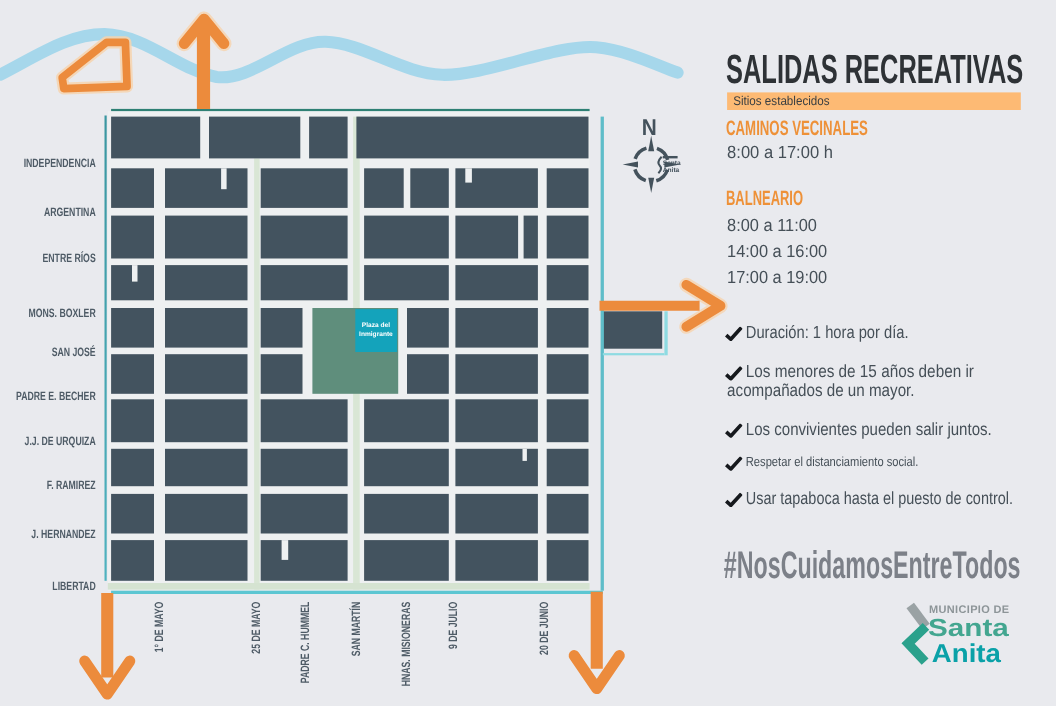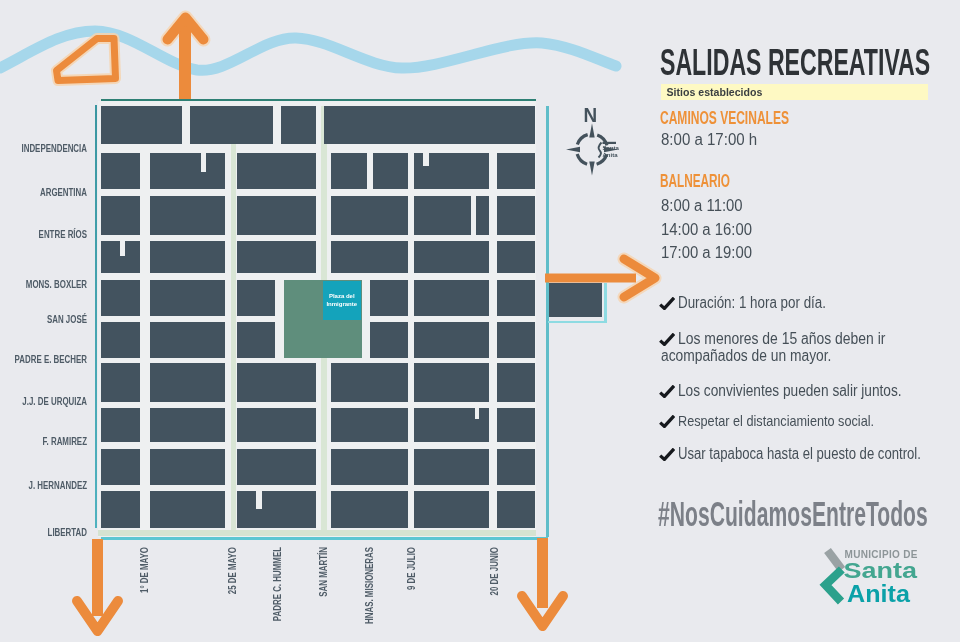--- a/index.html
+++ b/index.html
@@ -185,21 +185,21 @@
 
 <text transform="translate(373,547) rotate(-90) scale(0.72,1)" text-anchor="end">HNAS. MISIONERAS</text>
 
 <text transform="translate(415,547) rotate(-90) scale(0.72,1)" text-anchor="end">9 DE JULIO</text>
 
 <text transform="translate(498,547) rotate(-90) scale(0.72,1)" text-anchor="end">20 DE JUNIO</text>
 </svg>
 
 <div class="abs" style="left:660px;top:42px;font-size:37px;font-weight:bold;color:#2e3236;transform:scaleX(0.625);transform-origin:0 0;white-space:nowrap;letter-spacing:0px;">SALIDAS RECREATIVAS</div>
 
-<div class="abs" style="left:660.5px;top:83.5px;width:267px;height:16.5px;background:#fef9c3;color:#3a3f42;font-weight:bold;font-size:11.5px;line-height:16.5px;"><span style="display:inline-block;transform:scaleX(0.92);transform-origin:0 0;padding-left:6px;">Sitios establecidos</span></div>
+<div class="abs" style="left:660.5px;top:83.5px;width:267px;height:16.5px;background:#fdba74;color:#3a3f42;font-weight:normal;font-size:11.5px;line-height:16.5px;"><span style="display:inline-block;transform:scaleX(0.92);transform-origin:0 0;padding-left:6px;">Sitios establecidos</span></div>
 
 <div class="abs" style="left:660px;top:106.5px;font-size:19px;font-weight:bold;color:#ee9138;transform:scaleX(0.633);transform-origin:0 0;white-space:nowrap;">CAMINOS VECINALES</div>
 
 <div class="abs" style="left:660.5px;top:131px;font-size:16px;color:#454f57;transform:scaleX(0.94);transform-origin:0 0;white-space:nowrap;">8:00 a 17:00 h</div>
 
 <div class="abs" style="left:660px;top:169.5px;font-size:19px;font-weight:bold;color:#ee9138;transform:scaleX(0.62);transform-origin:0 0;white-space:nowrap;">BALNEARIO</div>
 
 <div class="abs" style="left:660.5px;top:196.7px;font-size:16px;color:#454f57;transform:scaleX(0.93);transform-origin:0 0;white-space:nowrap;">8:00 a 11:00</div>
 
 <div class="abs" style="left:660.5px;top:220.9px;font-size:16px;color:#454f57;transform:scaleX(0.93);transform-origin:0 0;white-space:nowrap;">14:00 a 16:00</div>
@@ -211,21 +211,21 @@
     </svg><span style="display:inline-block;margin-left:19px;transform:scaleX(0.836);transform-origin:0 0;">Duración: 1 hora por día.</span></div>
 
 <div class="abs" style="left:659px;top:329.5px;font-size:16px;color:#454f57;white-space:nowrap;line-height:17.5px;"><svg class="abs" style="left:0;top:3px" width="16" height="13">
       <path d="M1.2 7.6 L5.4 11.4 L15 0.8" fill="none" stroke="#16191d" stroke-width="3.3"></path>
     </svg><span style="display:inline-block;margin-left:19px;transform:scaleX(0.87);transform-origin:0 0;">Los menores de 15 años deben ir</span><br><span style="display:inline-block;margin-left:2px;transform:scaleX(0.863);transform-origin:0 0;">acompañados de un mayor.</span></div>
 
 <div class="abs" style="left:659px;top:381.5px;font-size:16px;color:#454f57;white-space:nowrap;line-height:17.5px;"><svg class="abs" style="left:0;top:3px" width="16" height="13">
       <path d="M1.2 7.6 L5.4 11.4 L15 0.8" fill="none" stroke="#16191d" stroke-width="3.3"></path>
     </svg><span style="display:inline-block;margin-left:19px;transform:scaleX(0.855);transform-origin:0 0;">Los convivientes pueden salir juntos.</span></div>
 
-<div class="abs" style="left:659px;top:412px;font-size:15px;color:#454f57;white-space:nowrap;line-height:17.5px;"><svg class="abs" style="left:0;top:3px" width="16" height="13">
+<div class="abs" style="left:659px;top:412px;font-size:12px;color:#454f57;white-space:nowrap;line-height:17.5px;"><svg class="abs" style="left:0;top:3px" width="16" height="13">
       <path d="M1.2 7.6 L5.4 11.4 L15 0.8" fill="none" stroke="#16191d" stroke-width="3.3"></path>
     </svg><span style="display:inline-block;margin-left:19px;transform:scaleX(0.846);transform-origin:0 0;">Respetar el distanciamiento social.</span></div>
 
 <div class="abs" style="left:659px;top:444.5px;font-size:16px;color:#454f57;white-space:nowrap;line-height:17.5px;"><svg class="abs" style="left:0;top:3px" width="16" height="13">
       <path d="M1.2 7.6 L5.4 11.4 L15 0.8" fill="none" stroke="#16191d" stroke-width="3.3"></path>
     </svg><span style="display:inline-block;margin-left:19px;transform:scaleX(0.82);transform-origin:0 0;">Usar tapaboca hasta el puesto de control.</span></div>
 
 <div class="abs" style="left:658px;top:494px;font-size:35px;font-weight:bold;color:#7c8088;transform:scaleX(0.604);transform-origin:0 0;white-space:nowrap;">#NosCuidamosEntreTodos</div>
 
 <svg class="abs" style="left:810px;top:540px;" width="150" height="80" viewBox="0 0 150 80">

